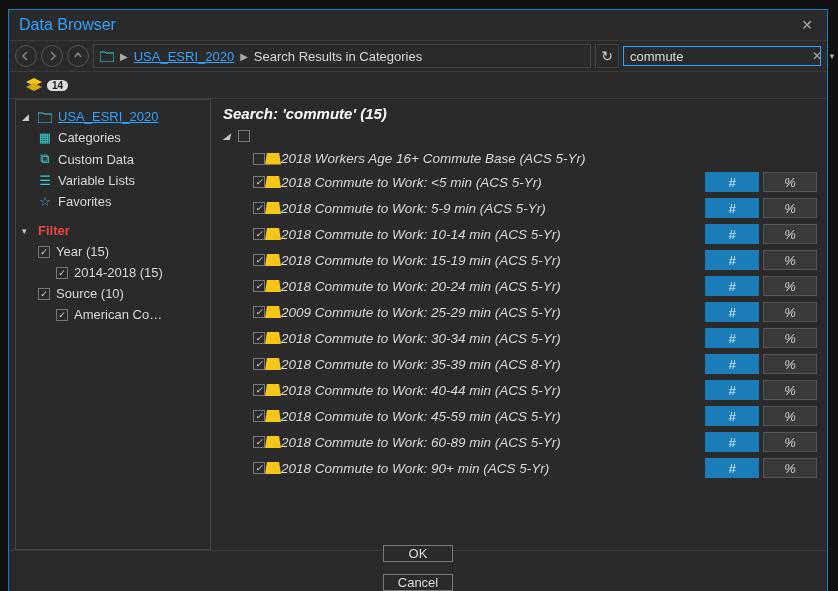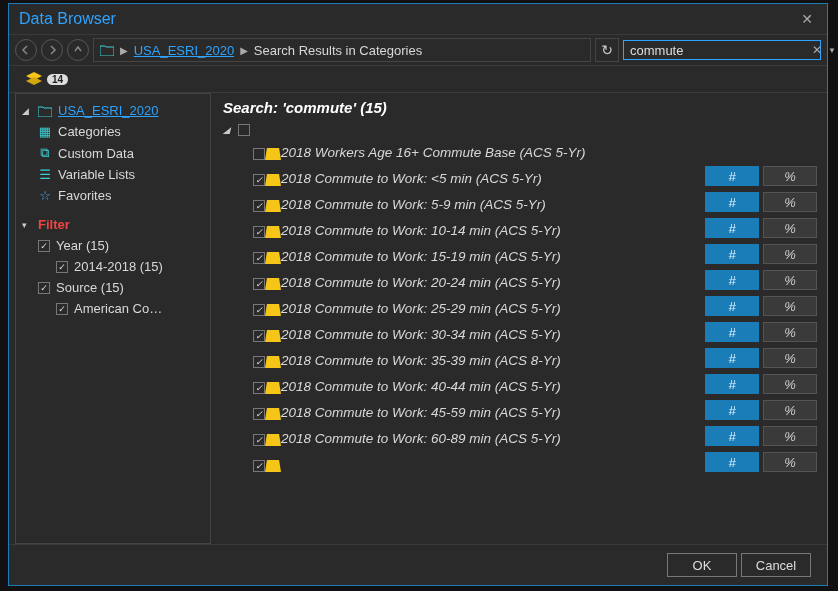--- a/index.html
+++ b/index.html
@@ -1,19 +1,19 @@
 <!DOCTYPE html>
 <html><head>
 <meta charset="utf-8">
 <style>
   * { margin: 0; padding: 0; box-sizing: border-box; font-family: "Segoe UI", Arial, sans-serif; }
   body { background: #111; width: 838px; height: 591px; overflow: hidden; color: #d8d8d8; }
 
   .dialog {
-    position: absolute; left: 8px; top: 3px; width: 820px; height: 583px;
+    position: absolute; left: 8px; top: 9px; width: 820px; height: 583px;
     background: #2a2a2a; border: 1px solid #1a7db8;
     display: flex; flex-direction: column;
   }
 
   .titlebar {
     height: 30px; display: flex; align-items: center; padding: 0 10px;
   }
   .titlebar-title { color: #2ea3ff; font-size: 16px; flex: 1; }
   .titlebar-close { color: #aaa; cursor: pointer; font-size: 14px; padding: 0 4px;}
 
@@ -61,30 +61,30 @@
   .main-head { font-weight:700; font-size:15px; color:#fff; padding:6px 0 6px 2px;}
   .group-row { display:flex; align-items:center; gap:8px; font-size:13.5px; padding:2px 0 6px 2px;}
   .group-row .arrow{ font-size:9px; color:#ccc;}
   .stop-icon { width:12px; height:12px; border:1px solid #777; display:inline-block;}
 
   .list { flex:1; overflow-y:auto; padding-right:6px;}
   .list::-webkit-scrollbar{ width:10px;}
   .list::-webkit-scrollbar-track{ background:#222;}
   .list::-webkit-scrollbar-thumb{ background:#2ea3ff;}
 
-  .var-row { display:flex; align-items:flex-end; gap:0; padding:3px 0 3px 32px; font-size:13.5px;}
+  .var-row { display:flex; align-items:center; gap:0; padding:3px 0 3px 32px; font-size:13.5px;}
   .var-row .lbl { flex:1; white-space:nowrap; overflow:hidden; text-overflow:ellipsis;}
   .bucket { width:16px; height:12px; background:#f5c518; display:inline-block;
             clip-path: polygon(12% 0, 88% 0, 100% 100%, 0 100%); }
   .btn-pair { display:flex; gap:4px; margin-left:auto;}
   .btn-hash, .btn-pct { width:54px; height:20px; display:flex; align-items:center; justify-content:center; font-size:13px; cursor:pointer;}
   .btn-hash { background:#1a7db8; color:#dff0ff;}
   .btn-pct  { background:#3a3a3a; color:#ccc; border:1px solid #555;}
 
-  .footer { height:40px; display:flex; align-items:center; justify-content:flex-end; gap:4px; padding:0 16px;}
+  .footer { height:40px; display:flex; align-items:center; justify-content:flex-end; gap:12px; padding:0 16px;flex-direction:column;}
   .dlg-btn { width:70px; height:24px; border:1px solid #777; background:#2a2a2a; color:#ddd; font-size:13px; display:flex; align-items:center; justify-content:center; cursor:pointer;}
 
   svg { display:block; }
   .star { color:#4aa8ff; }
   .cyan { color:#39d0d6; }
 </style>
 </head>
 <body>
 
 <div class="dialog">
@@ -180,21 +180,21 @@
       <div class="tree-row sub">
         <span class="chk checked"></span>
         <span>Year (15)</span>
       </div>
       <div class="tree-row sub2">
         <span class="chk checked"></span>
         <span>2014-2018 (15)</span>
       </div>
       <div class="tree-row sub">
         <span class="chk checked"></span>
-        <span>Source (15)</span>
+        <span>Source (10)</span>
       </div>
       <div class="tree-row sub2">
         <span class="chk checked"></span>
         <span>American Co…</span>
       </div>
     </div>
 
     <div class="main">
       <div class="main-head">Search: 'commute' (15)</div>
       <div class="group-row">
@@ -249,21 +249,21 @@
             <span class="bucket"></span>
             <span class="lbl">2018 Commute to Work: 20-24 min (ACS 5-Yr)</span>
             <span class="btn-pair">
               <span class="btn-hash">#</span>
               <span class="btn-pct">%</span>
             </span>
           </div>
           <div class="var-row">
             <span class="chk checked"></span>
             <span class="bucket"></span>
-            <span class="lbl">2018 Commute to Work: 25-29 min (ACS 5-Yr)</span>
+            <span class="lbl">2009 Commute to Work: 25-29 min (ACS 5-Yr)</span>
             <span class="btn-pair">
               <span class="btn-hash">#</span>
               <span class="btn-pct">%</span>
             </span>
           </div>
           <div class="var-row">
             <span class="chk checked"></span>
             <span class="bucket"></span>
             <span class="lbl">2018 Commute to Work: 30-34 min (ACS 5-Yr)</span>
             <span class="btn-pair">
@@ -303,20 +303,21 @@
             <span class="bucket"></span>
             <span class="lbl">2018 Commute to Work: 60-89 min (ACS 5-Yr)</span>
             <span class="btn-pair">
               <span class="btn-hash">#</span>
               <span class="btn-pct">%</span>
             </span>
           </div>
           <div class="var-row">
             <span class="chk checked"></span>
             <span class="bucket"></span>
+            <span class="lbl">2018 Commute to Work: 90+ min (ACS 5-Yr)</span>
             <span class="btn-pair">
               <span class="btn-hash">#</span>
               <span class="btn-pct">%</span>
             </span>
           </div>
         </div>
     </div>
   </div>
 
   <div class="footer">

